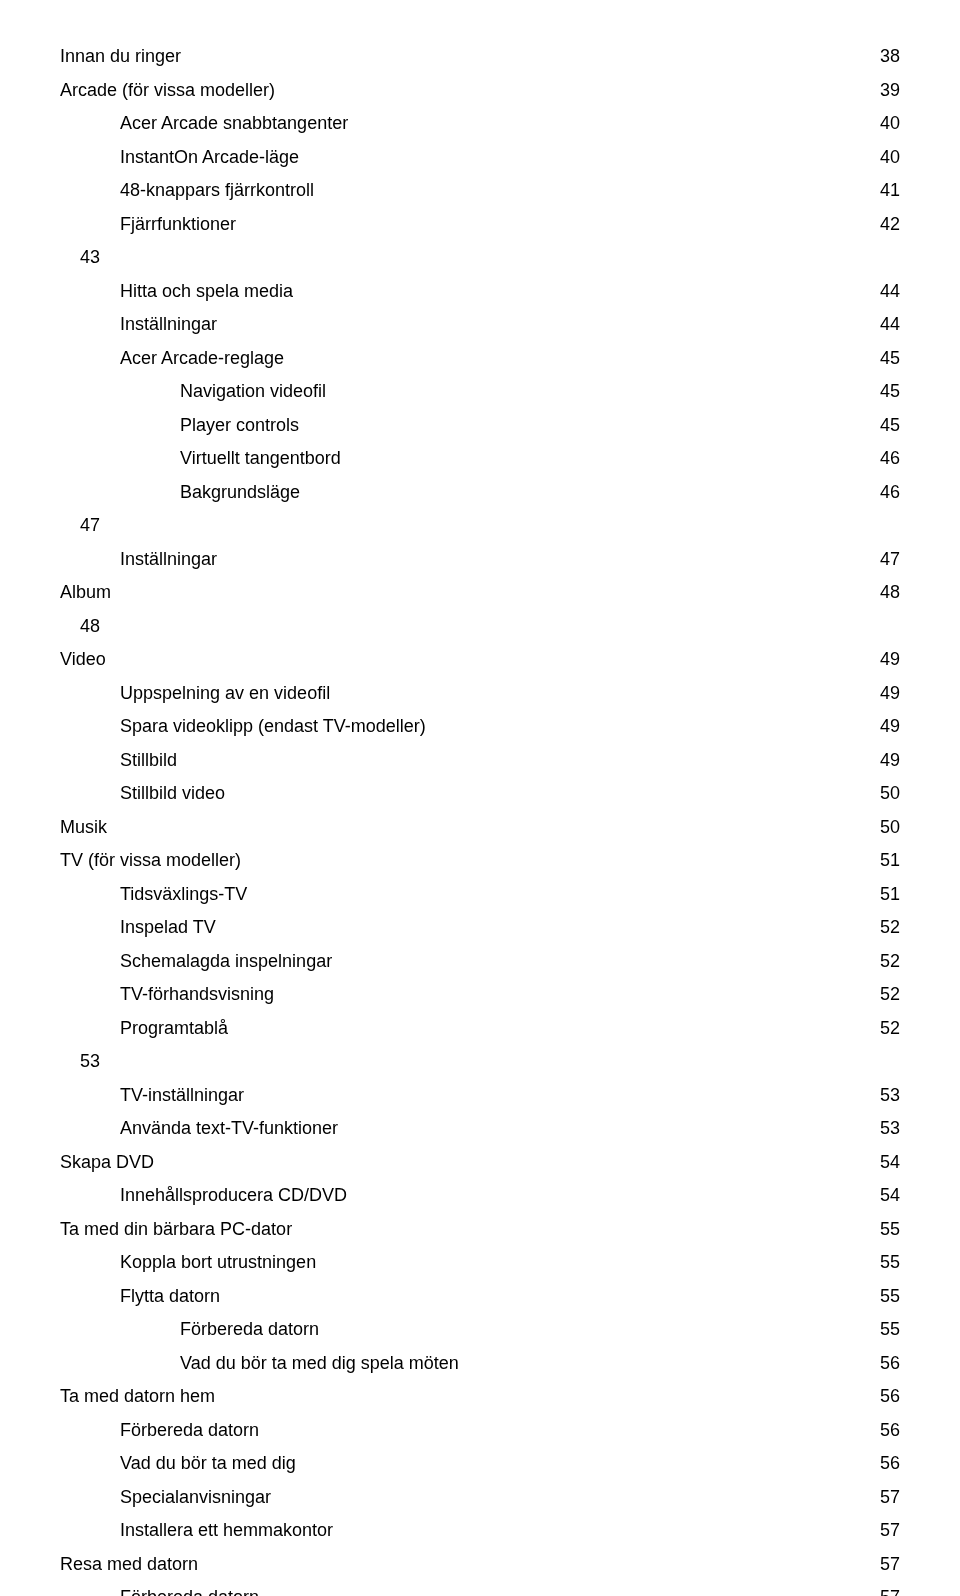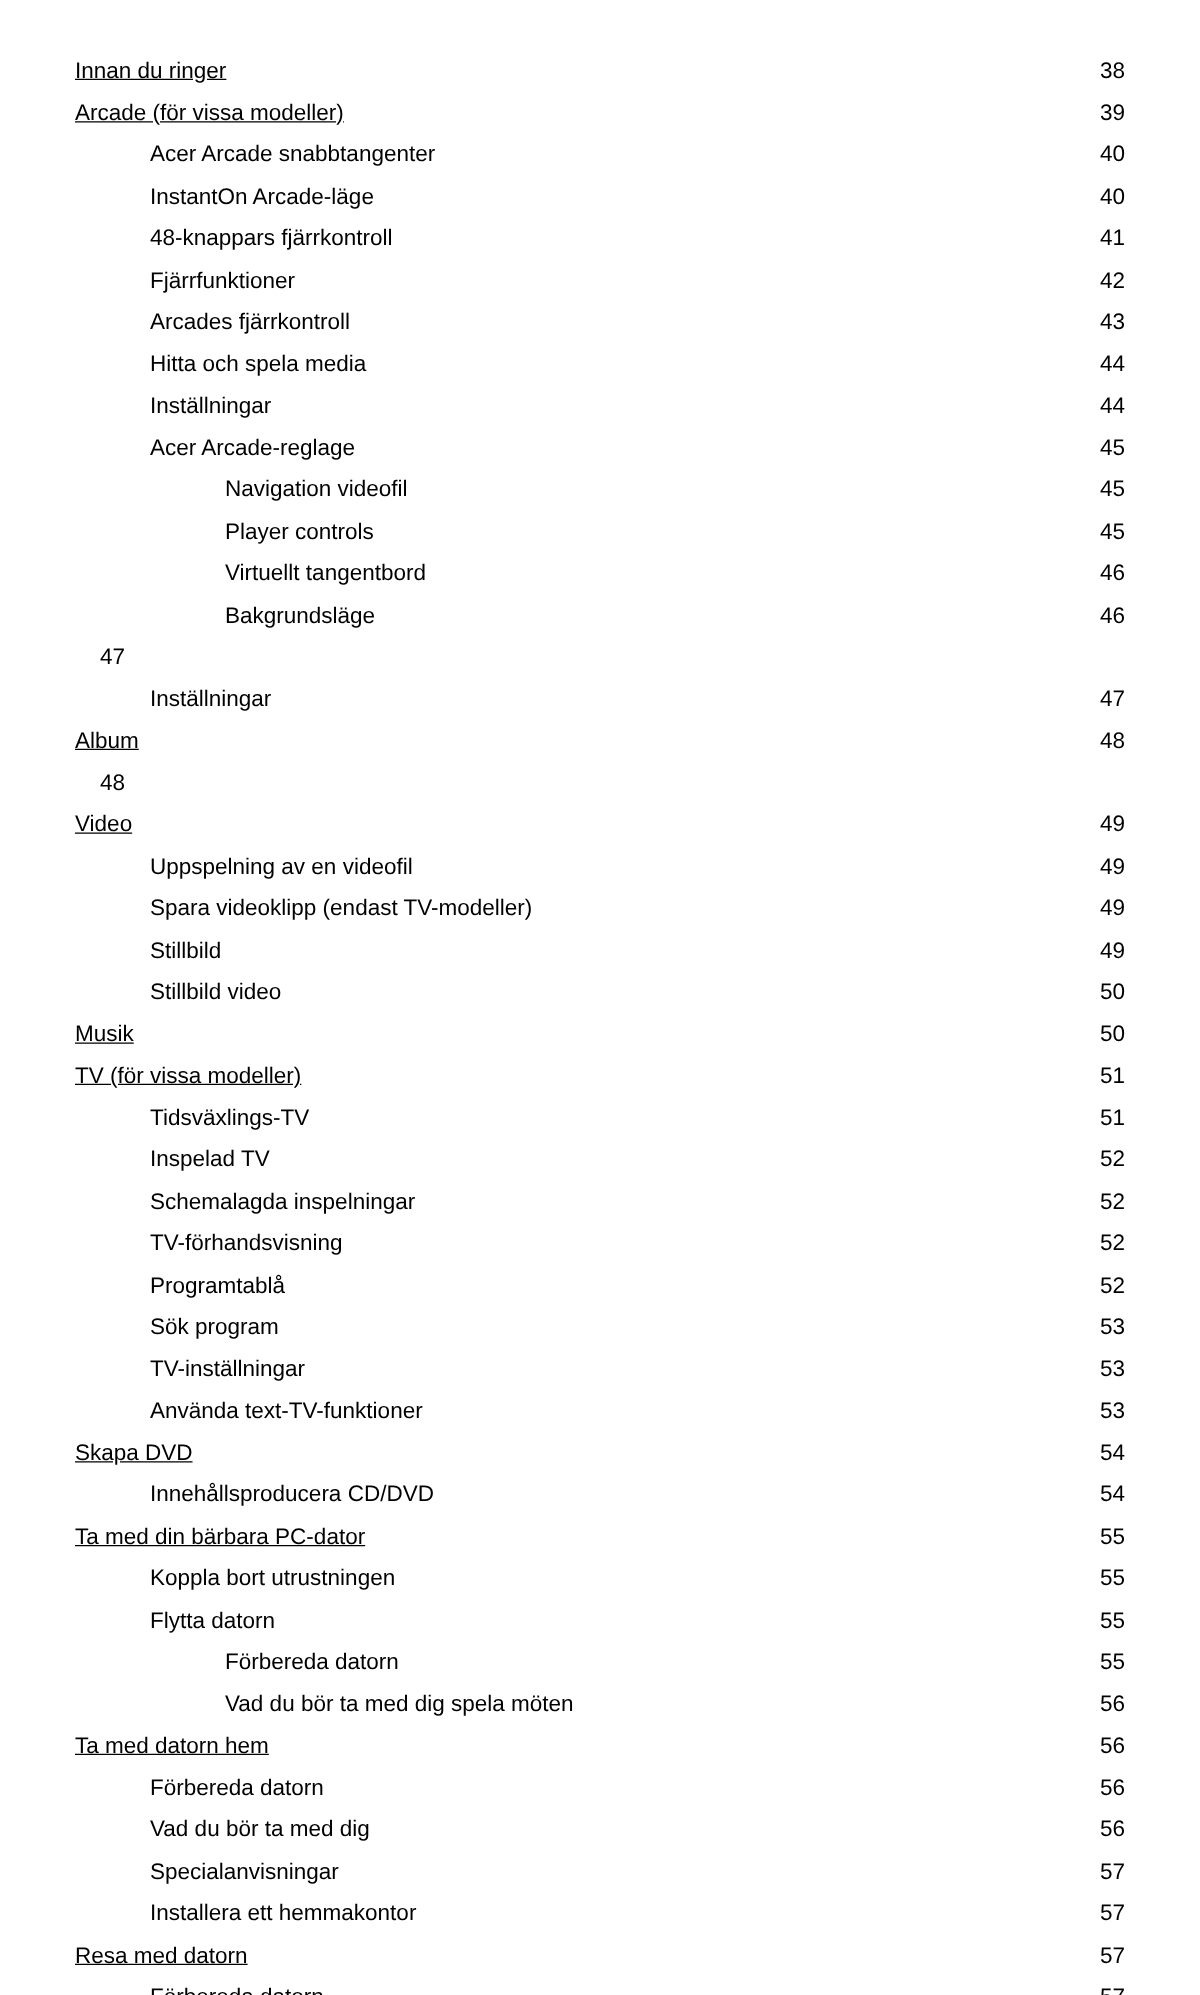--- a/index.html
+++ b/index.html
@@ -35,21 +35,21 @@
       white-space: nowrap;
     }
 
     .toc-page {
       text-align: center;
       min-width: 40px;
       padding-left: 20px;
     }
 
     
-    .indent-0 { padding-left: 0px; text-decoration: underline; }
+    .indent-0 { padding-left: 0px; }
     .indent-1 { padding-left: 60px; }
     .indent-2 { padding-left: 120px; }
   </style>
 </head>
 <body>
 
 <div class="toc-container">
 <div class="toc-row">
       <span class="toc-label indent-0">Innan du ringer</span>
       <span class="toc-page">38</span>
@@ -68,21 +68,20 @@
     </div>
     <div class="toc-row">
       <span class="toc-label indent-1">48-knappars fjärrkontroll</span>
       <span class="toc-page">41</span>
     </div>
     <div class="toc-row">
       <span class="toc-label indent-1">Fjärrfunktioner</span>
       <span class="toc-page">42</span>
     </div>
     <div class="toc-row">
-      <span class="toc-label indent-1">Arcades fjärrkontroll</span>
       <span class="toc-page">43</span>
     </div>
     <div class="toc-row">
       <span class="toc-label indent-1">Hitta och spela media</span>
       <span class="toc-page">44</span>
     </div>
     <div class="toc-row">
       <span class="toc-label indent-1">Inställningar</span>
       <span class="toc-page">44</span>
     </div>
@@ -162,21 +161,20 @@
     </div>
     <div class="toc-row">
       <span class="toc-label indent-1">TV-förhandsvisning</span>
       <span class="toc-page">52</span>
     </div>
     <div class="toc-row">
       <span class="toc-label indent-1">Programtablå</span>
       <span class="toc-page">52</span>
     </div>
     <div class="toc-row">
-      <span class="toc-label indent-1">Sök program</span>
       <span class="toc-page">53</span>
     </div>
     <div class="toc-row">
       <span class="toc-label indent-1">TV-inställningar</span>
       <span class="toc-page">53</span>
     </div>
     <div class="toc-row">
       <span class="toc-label indent-1">Använda text-TV-funktioner</span>
       <span class="toc-page">53</span>
     </div>

